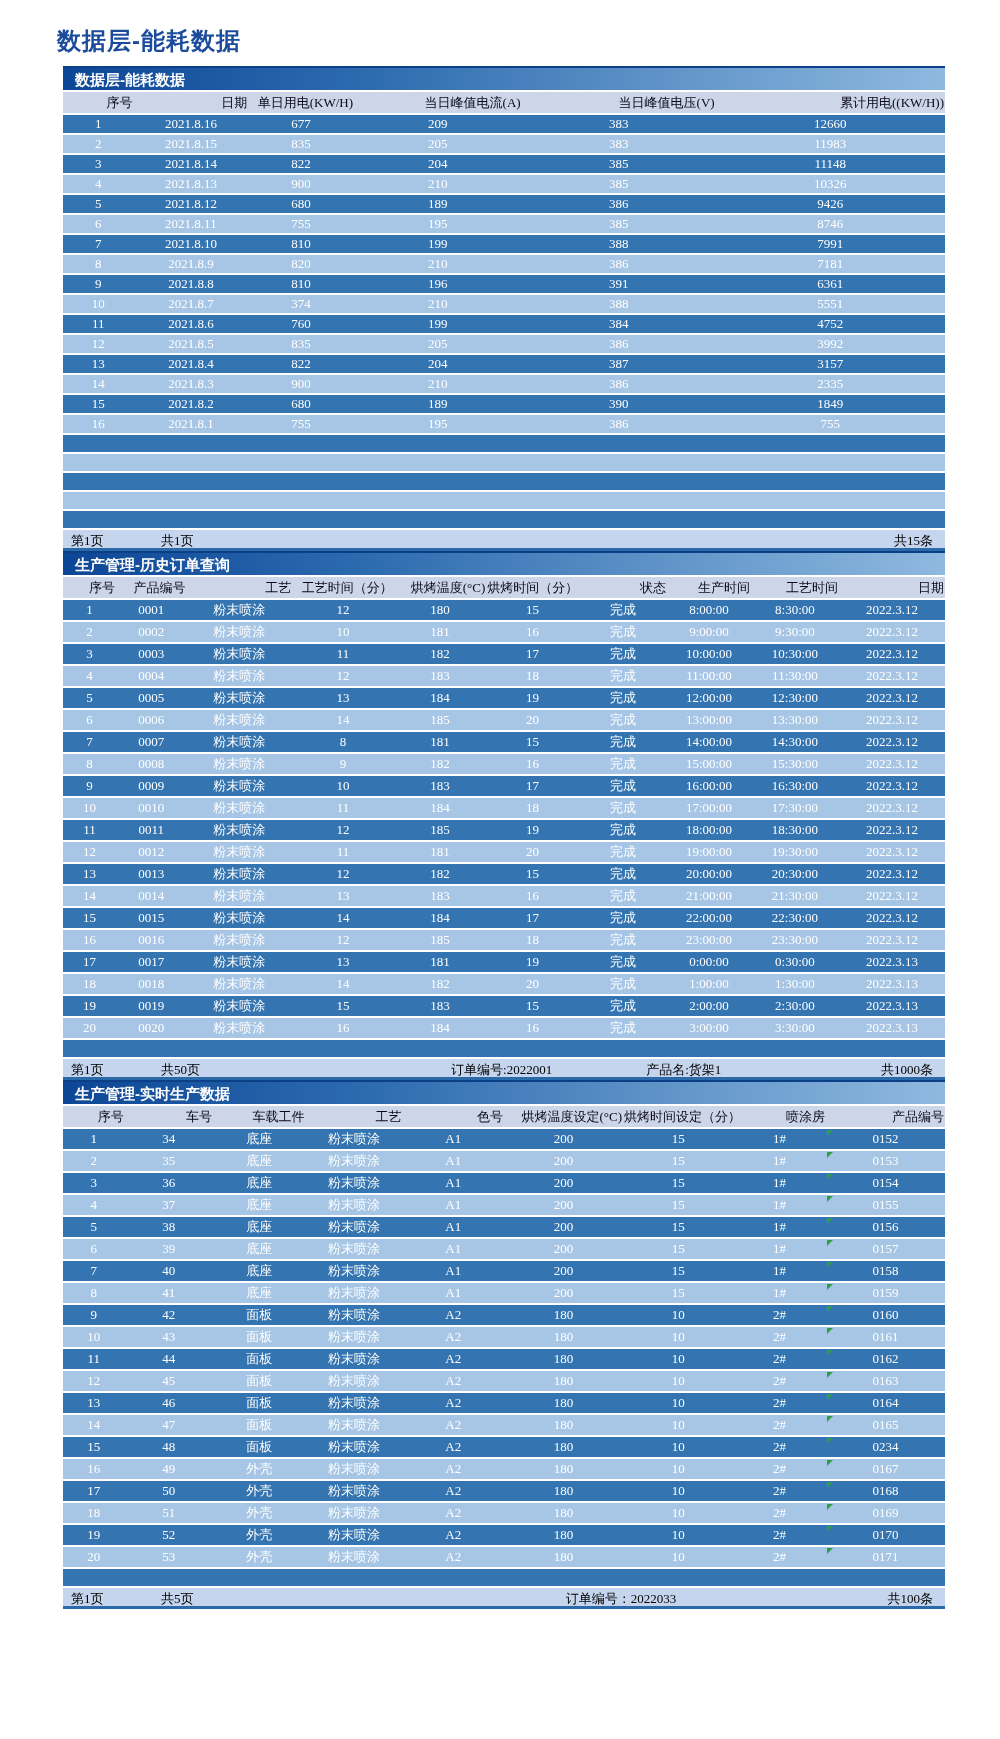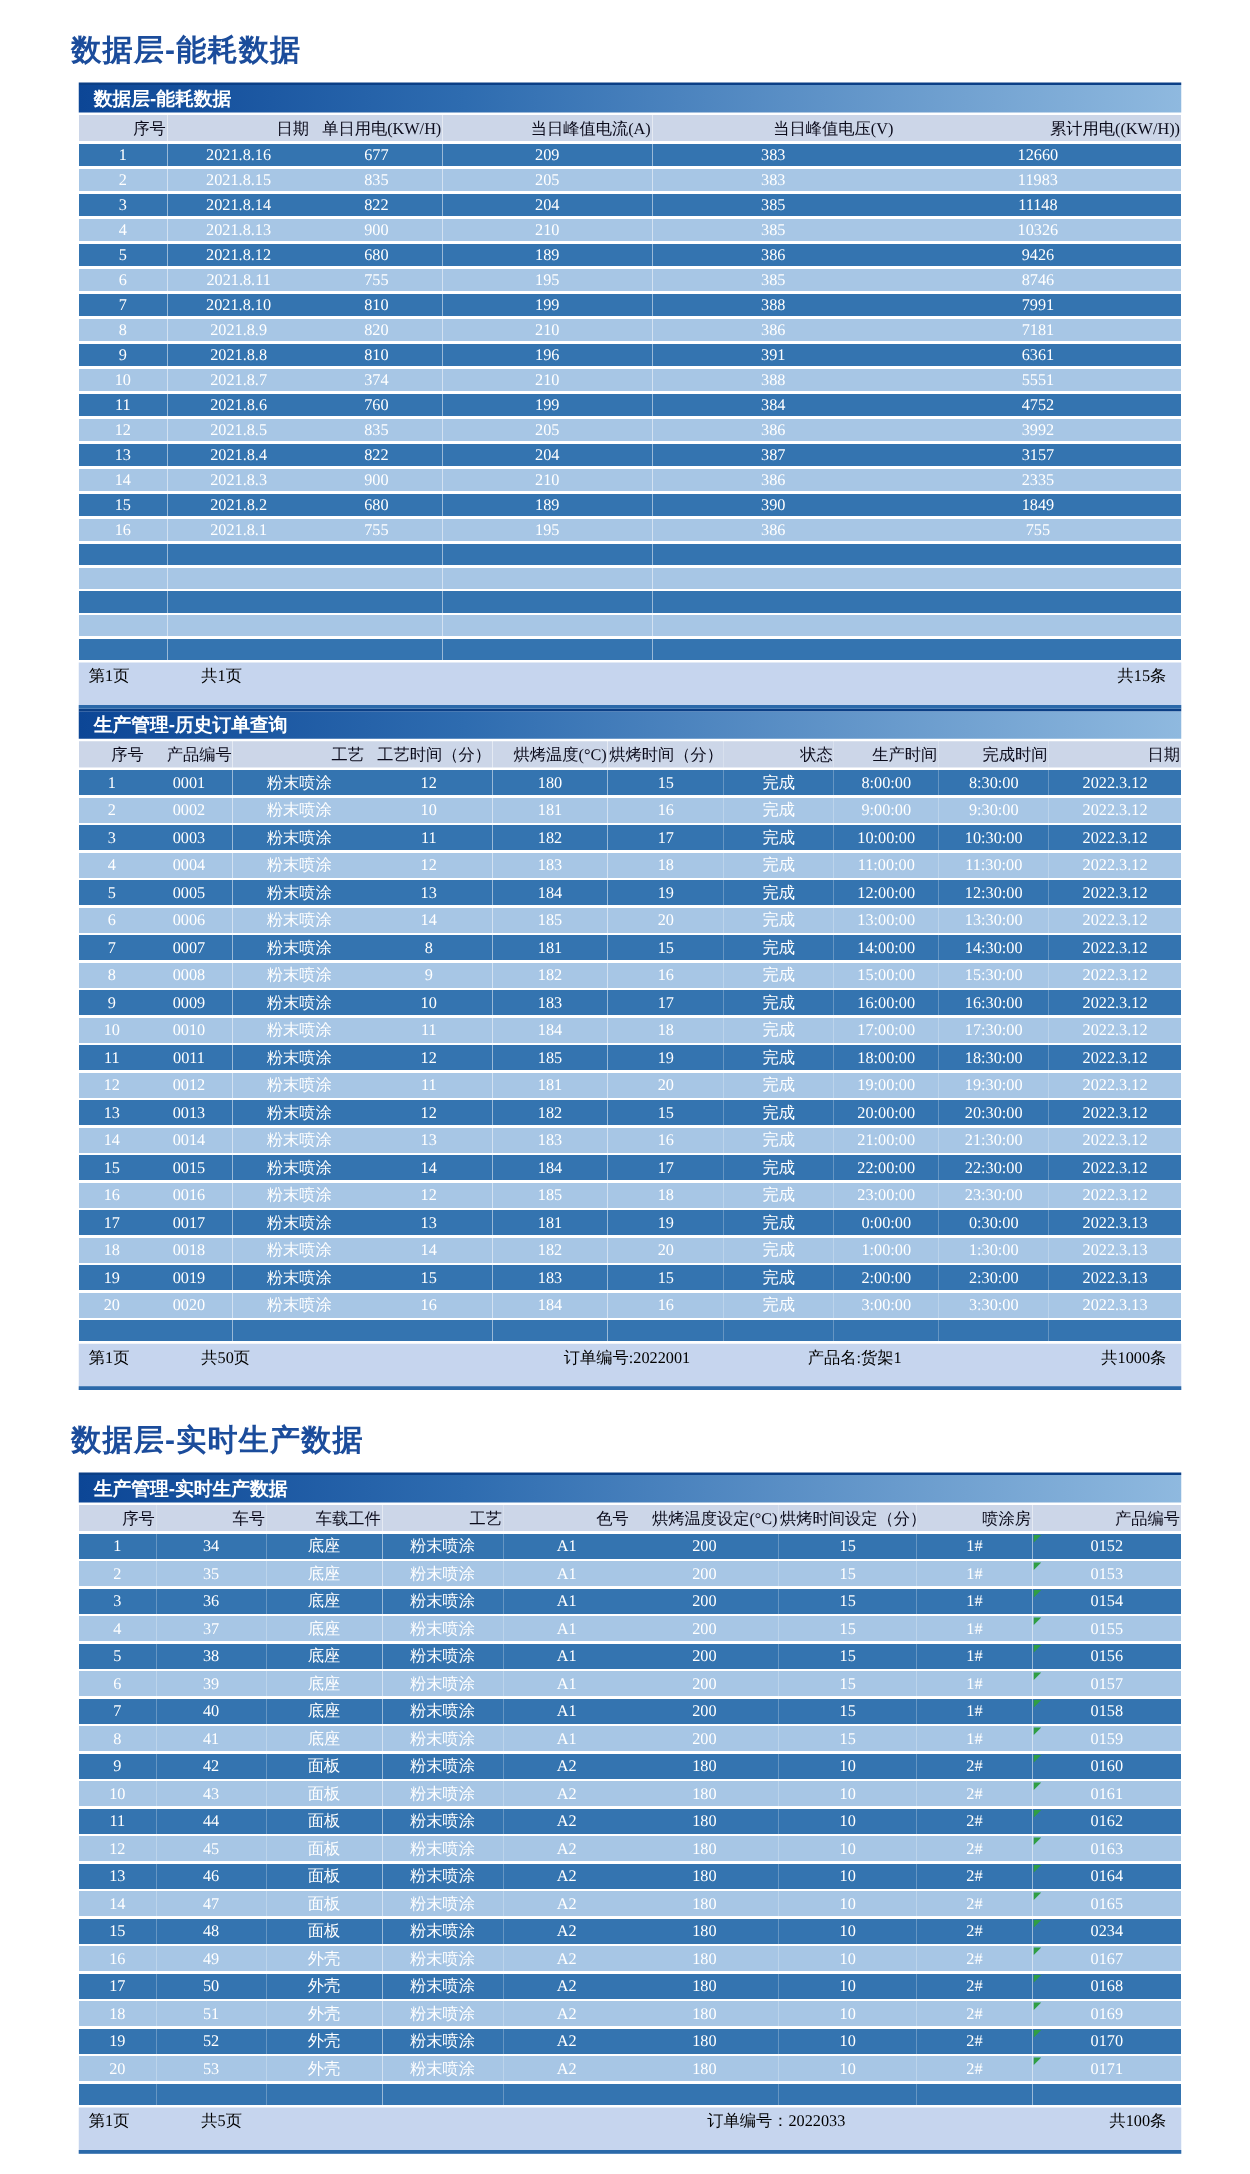--- a/index.html
+++ b/index.html
@@ -19,21 +19,21 @@
   .content{padding:0 55px 0 57px;}
   .page-title{font-size:24px;line-height:34px;font-weight:bold;color:var(--title-color);margin:24px 0 8px 0;letter-spacing:1px;}
   .panel{margin-left:6px;}
   .bar{height:24px;padding:2px 0 2px 12px;background:linear-gradient(90deg,var(--g1) 0%,#2e6cb0 35%,var(--g2) 100%);color:#fff;font-size:15px;font-weight:bold;line-height:20px;border-top:2px solid #0b3f86;}
   table.grid{width:100%;border-collapse:collapse;table-layout:fixed;margin-top:2px;font-family:"Liberation Serif",serif;}
   .grid th{background:var(--hdr);color:#0a0a1a;font-size:13px;font-weight:normal;height:22px;border-bottom:2px solid #fff;text-align:right;white-space:nowrap;overflow:hidden;}
   .grid td{text-align:center;font-size:13px;color:#fff;height:19px;border-bottom:2px solid #fff;overflow:hidden;white-space:nowrap;position:relative;}
   tr.dark td{background:var(--row-dark);}
   tr.light td{background:var(--row-light);}
   .grid td.marked::before{content:"";position:absolute;left:1px;top:1px;border-top:6px solid var(--marker);border-right:6px solid transparent;width:0;height:0;}
-  .tfoot{position:relative;height:37px;line-height:21px;background:var(--foot);font-family:"Liberation Serif",serif;font-size:13px;color:#000;border-bottom:3px solid var(--accent);}
+  .tfoot{position:relative;height:21px;line-height:21px;background:var(--foot);font-family:"Liberation Serif",serif;font-size:13px;color:#000;border-bottom:3px solid var(--accent);}
   .f-page{position:absolute;left:8px;}
   .f-pages{position:absolute;left:98px;}
   .f-total{position:absolute;right:12px;}
   .f-order{position:absolute;left:44%;}
   .sec-realtime .f-order{left:57%;}
   .f-product{position:absolute;left:62.5%;margin-left:32px;}
 </style>
 </head>
 <body>
 
@@ -264,21 +264,21 @@
         <thead>
             <tr>
               <th>序号</th>
               <th>产品编号</th>
               <th>工艺</th>
               <th>工艺时间（分）</th>
               <th>烘烤温度(°C)</th>
               <th>烘烤时间（分）</th>
               <th>状态</th>
               <th>生产时间</th>
-              <th>完成时间</th>
+              <th>工艺时间</th>
               <th>日期</th>
             </tr>
           </thead>
         <tbody>
             <tr class="dark">
               <td>1</td>
               <td>0001</td>
               <td>粉末喷涂</td>
               <td>12</td>
               <td>180</td>
@@ -534,21 +534,20 @@
         <span class="f-page">第1页</span>
         <span class="f-pages">共50页</span>
         <span class="f-order">订单编号:2022001</span>
         <span class="f-product">产品名:货架1</span>
         <span class="f-total">共1000条</span>
       </div>
     </div>
   </section>
 
   <section class="sec sec-realtime">
-    <h1 class="page-title">数据层-实时生产数据</h1>
     <div class="panel">
       <div class="bar">
         <span>生产管理-实时生产数据</span>
       </div>
       <table class="grid">
         <colgroup>
           <col style="width:7%">
             <col style="width:10%">
             <col style="width:10.5%">
             <col style="width:11%">

